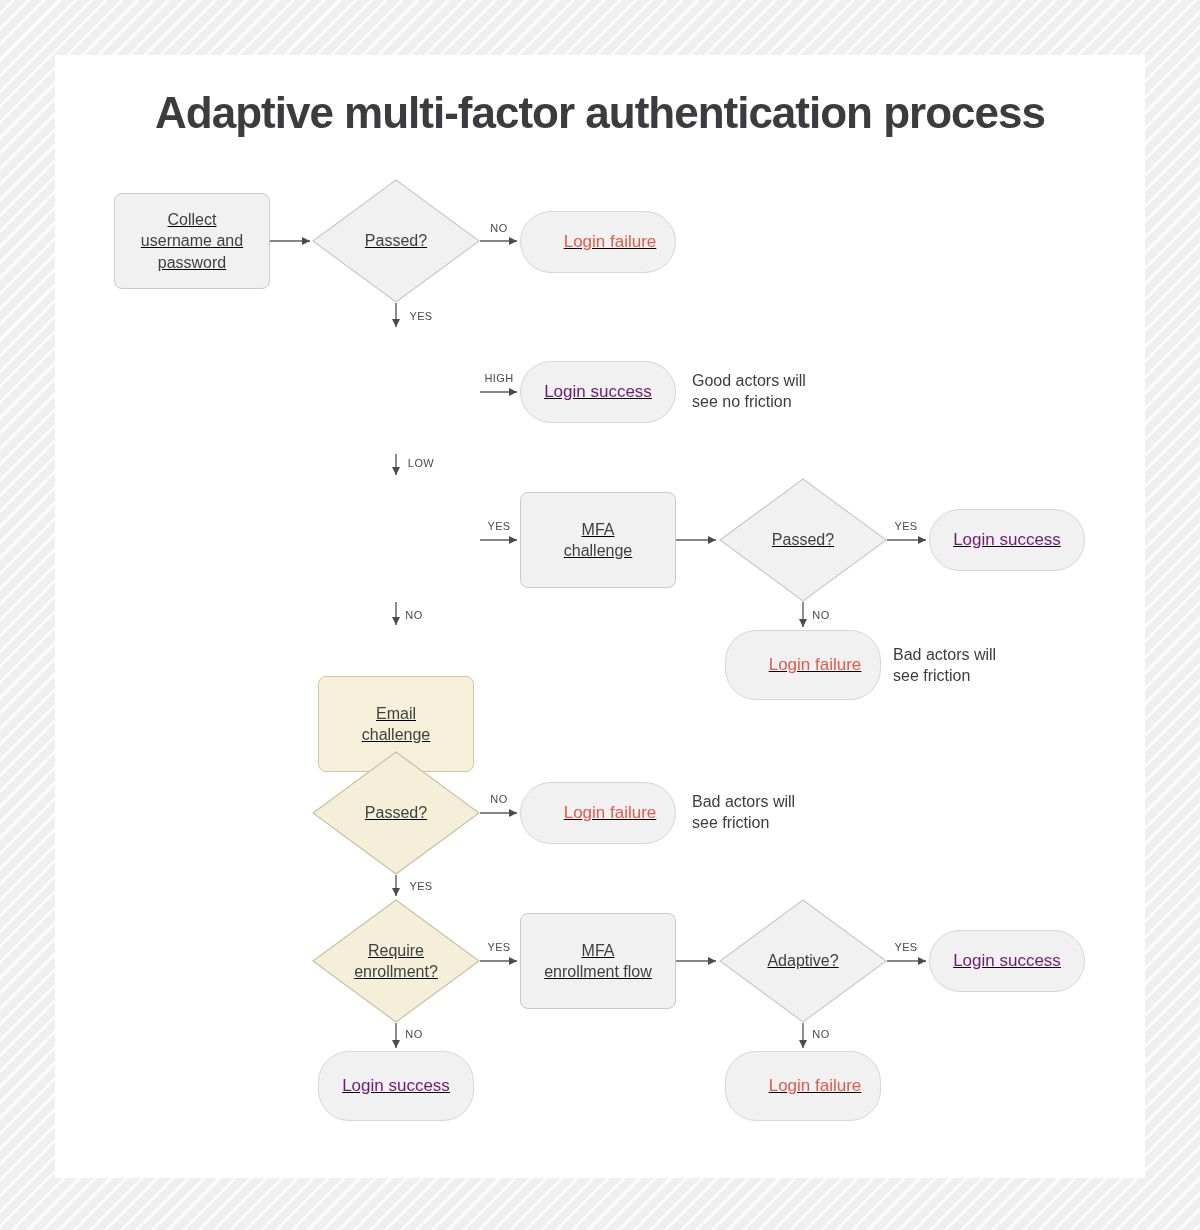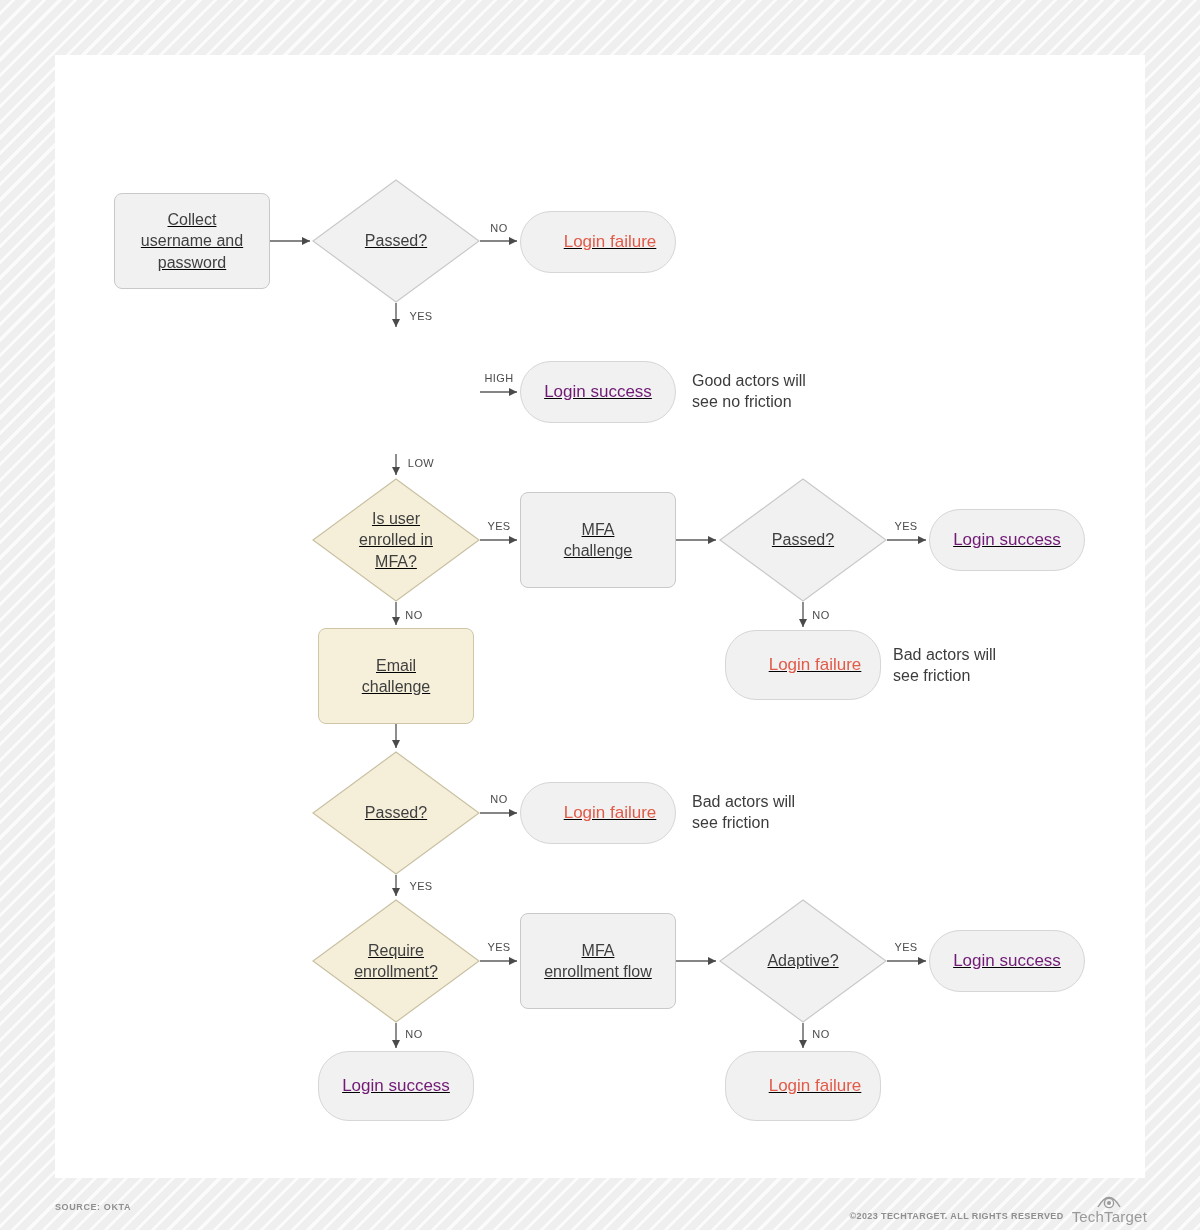--- a/index.html
+++ b/index.html
@@ -21,21 +21,21 @@
   }
 
   .flow { position:absolute; left:0; top:0; width:1200px; height:1230px; }
   .edges { position:absolute; left:0; top:0; pointer-events:none; }
   .edges line { stroke:#5d5d5d; stroke-width:1.4; }
 
   .node { position:absolute; display:flex; align-items:center; justify-content:center; text-align:center;text-decoration:underline; }
   .nlabel { white-space:pre-line; font-size:16px; line-height:1.32; color:#3f3f3f; position:relative; z-index:2; }
 
   .rect  { background:#f1f1f1; border:1px solid #c9c9c9; border-radius:8px; }
-  .rect.cream { background:#f6f0db; border-color:#cfc6a8; }
+  .rect.cream { background:#f6f0db; border-color:#cfc6a8;margin-top:48px; }
 
   .pill  { background:#f1f1f1; border:1px solid #d6d6d6; border-radius:31px; }
   .pill .nlabel { font-size:17px; }
   .pill.success .nlabel { color:#701a75; }
   .pill.failure .nlabel { color:#e25a48;margin-left:24px; }
 
   .diamond { width:168px; height:124px; background:transparent; }
   .diamond .dshape { position:absolute; left:0; top:0; width:100%; height:100%; z-index:1; }
   .diamond.gray  .dshape polygon { fill:#f1f1f1; stroke:#c9c9c9; stroke-width:1.2; }
   .diamond.cream .dshape polygon { fill:#f5efda; stroke:#c9c0a2; stroke-width:1.2; }
@@ -60,20 +60,21 @@
   .brand { display:flex; flex-direction:column; align-items:center; }
   .brand-text { font-size:15px; color:#9a9a9a; letter-spacing:.2px; }
   .eye { margin-bottom:-1px; }
 </style>
 </head>
 <body>
 
 <div class="page">
   <div class="panel"></div>
 
+  <h1 class="title">Adaptive multi-factor authentication process</h1>
 
   <div class="flow">
 
     <svg class="edges" width="1200" height="1230">
       <defs>
         <marker id="ah" markerWidth="9" markerHeight="9" refX="8" refY="4" orient="auto" markerUnits="userSpaceOnUse">
           <path d="M0,0 L8,4 L0,8 Z" fill="#4a4a4a"></path>
         </marker>
       </defs>
       <line x1="270" y1="241" x2="310" y2="241" marker-end="url(#ah)"></line>
@@ -110,28 +111,20 @@
     <div class="node pill failure" style="left:520px;top:211px;width:156px;height:62px">
       <span class="nlabel">Login failure</span>
     </div>
 
     <div class="node pill success" style="left:520px;top:361px;width:156px;height:62px">
       <span class="nlabel">Login success</span>
     </div>
     <div class="note" style="left:692px;top:371px">Good actors will
 see no friction</div>
 
-    <div class="node diamond cream" style="left:312px;top:478px">
-      <svg class="dshape" viewBox="0 0 168 124" preserveAspectRatio="none">
-          <polygon points="84,1 167,62 84,123 1,62"></polygon>
-        </svg>
-      <span class="nlabel">Is user
-enrolled in
-MFA?</span>
-    </div>
     <div class="node rect" style="left:520px;top:492px;width:156px;height:96px">
       <span class="nlabel">MFA
 challenge</span>
     </div>
     <div class="node diamond gray" style="left:719px;top:478px">
       <svg class="dshape" viewBox="0 0 168 124" preserveAspectRatio="none">
           <polygon points="84,1 167,62 84,123 1,62"></polygon>
         </svg>
       <span class="nlabel">Passed?</span>
     </div>
@@ -198,27 +191,13 @@
     <span class="elabel" style="left:414px;top:615px">NO</span>
     <span class="elabel" style="left:821px;top:615px">NO</span>
     <span class="elabel" style="left:499px;top:799px">NO</span>
     <span class="elabel" style="left:421px;top:886px">YES</span>
     <span class="elabel" style="left:499px;top:947px">YES</span>
     <span class="elabel" style="left:906px;top:947px">YES</span>
     <span class="elabel" style="left:414px;top:1034px">NO</span>
     <span class="elabel" style="left:821px;top:1034px">NO</span>
   </div>
 
-  <div class="footer">
-    <span class="src">SOURCE: OKTA</span>
-    <div class="right-group">
-      <span class="copyright">©2023 TECHTARGET. ALL RIGHTS RESERVED</span>
-      <div class="brand">
-        <svg class="eye" width="28" height="16" viewBox="0 0 28 16">
-          <path d="M3,14 Q14,-5 25,14" fill="none" stroke="#9a9a9a" stroke-width="1.4"></path>
-          <circle cx="14" cy="10" r="4.6" fill="none" stroke="#9a9a9a" stroke-width="1.4"></circle>
-          <circle cx="14" cy="10" r="2" fill="#9a9a9a"></circle>
-        </svg>
-        <span class="brand-text">TechTarget</span>
-      </div>
-    </div>
-  </div>
 </div>
 
 </body></html>

